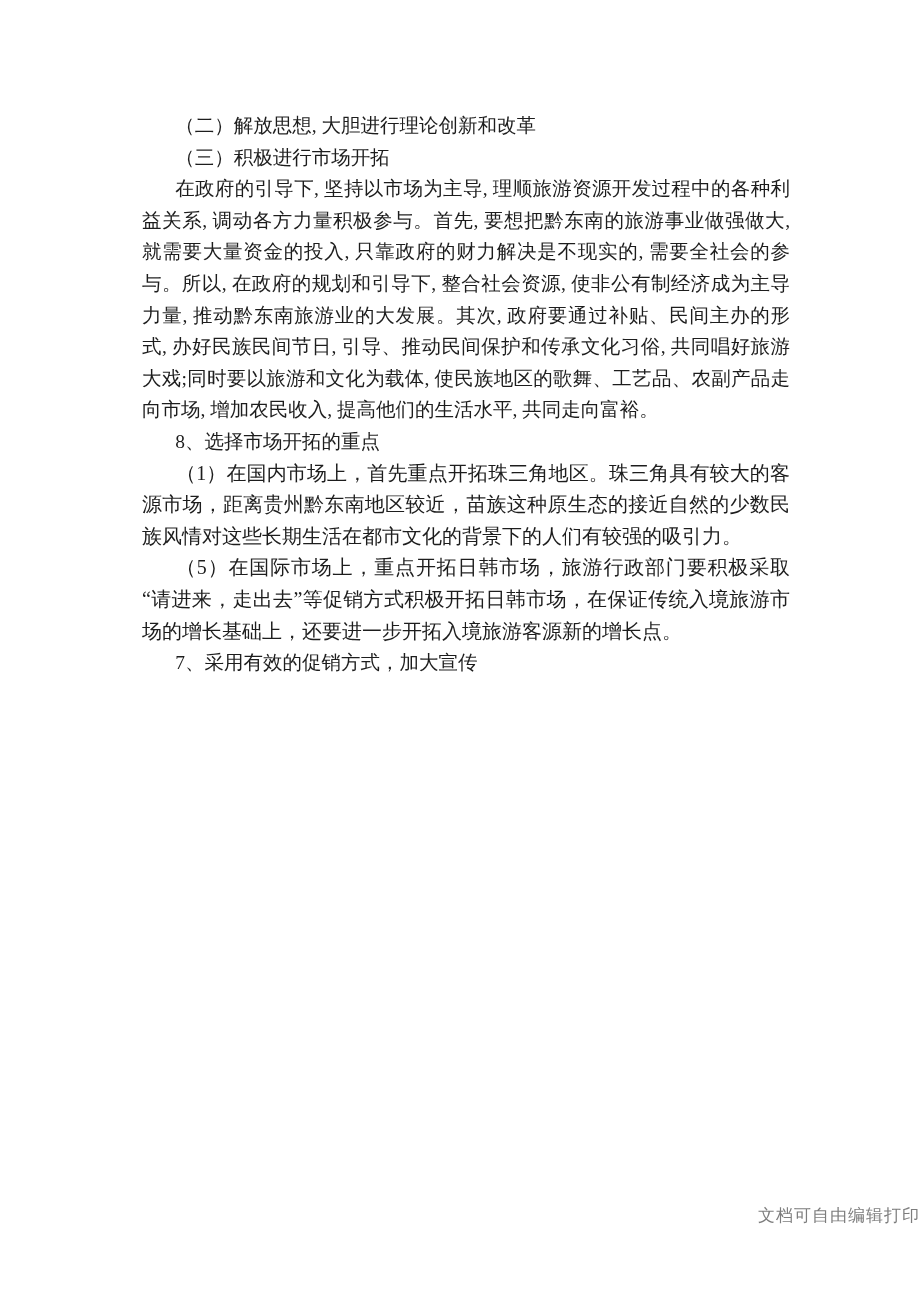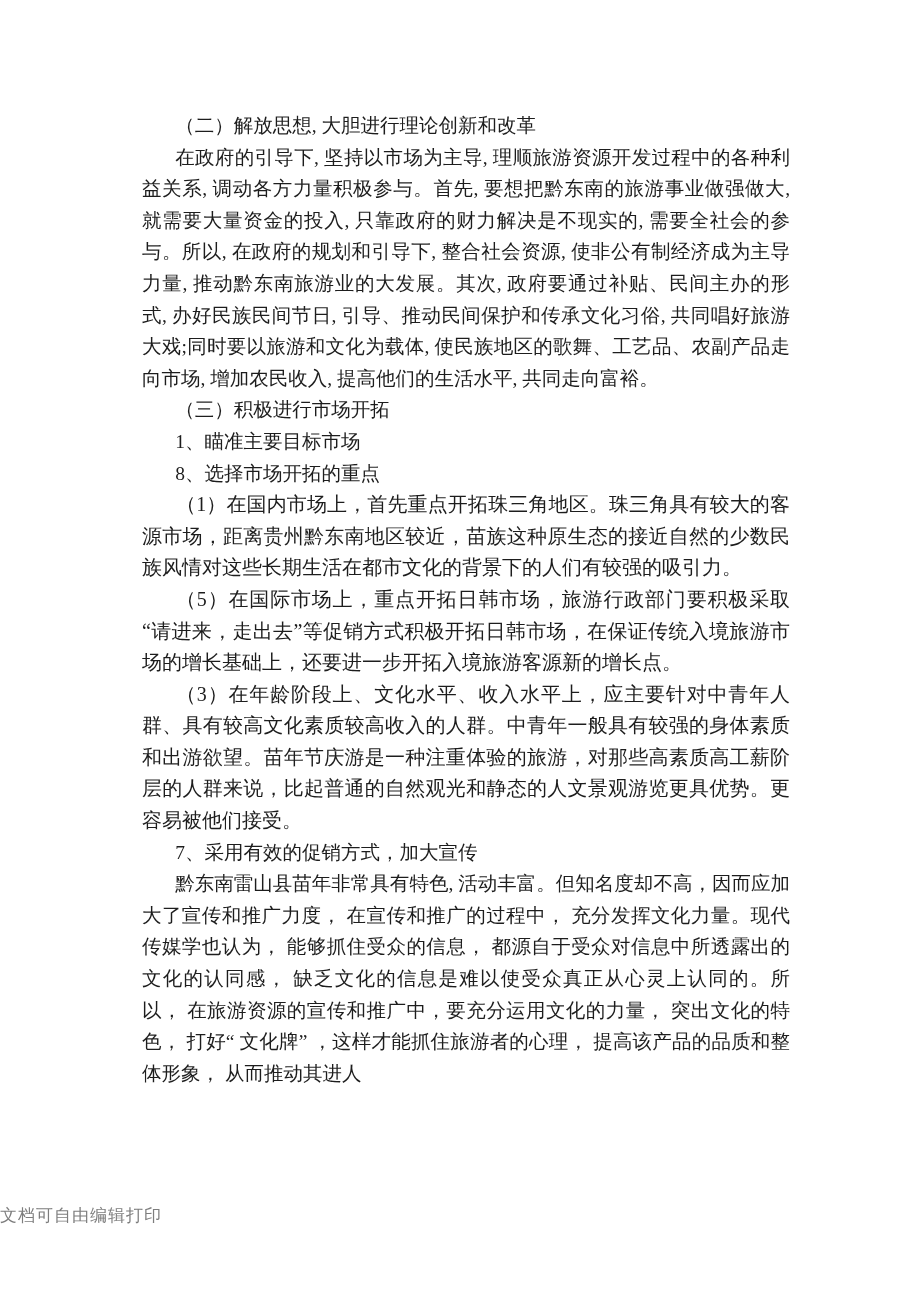--- a/index.html
+++ b/index.html
@@ -31,37 +31,34 @@
     word-break: break-all;
   }
   .para.small {
     font-size: 20px;
   }
   .footer {
     position: absolute;
     left: 0;
     right: 0;
     top: 1204px;
-    text-align: left;
+    text-align: right;
     font-size: 17px;
     color: #7d7d7d;
     font-family: "Liberation Sans", "DejaVu Sans", sans-serif;
     letter-spacing: 1px;
   }
 </style>
 </head>
 <body>
 
 <div class="page">
   <div class="content">
       <p class="para normal">（二）解放思想, 大胆进行理论创新和改革</p>
+      <p class="para normal">（三）积极进行市场开拓</p>
       <p class="para normal">在政府的引导下, 坚持以市场为主导, 理顺旅游资源开发过程中的各种利益关系, 调动各方力量积极参与。首先, 要想把黔东南的旅游事业做强做大, 就需要大量资金的投入, 只靠政府的财力解决是不现实的, 需要全社会的参与。所以, 在政府的规划和引导下, 整合社会资源, 使非公有制经济成为主导力量, 推动黔东南旅游业的大发展。其次, 政府要通过补贴、民间主办的形式, 办好民族民间节日, 引导、推动民间保护和传承文化习俗, 共同唱好旅游大戏;同时要以旅游和文化为载体, 使民族地区的歌舞、工艺品、农副产品走向市场, 增加农民收入, 提高他们的生活水平, 共同走向富裕。</p>
-      <p class="para normal">（三）积极进行市场开拓</p>
-      <p class="para normal">1、瞄准主要目标市场</p>
       <p class="para normal">8、选择市场开拓的重点</p>
       <p class="para small">（1）在国内市场上，首先重点开拓珠三角地区。珠三角具有较大的客源市场，距离贵州黔东南地区较近，苗族这种原生态的接近自然的少数民族风情对这些长期生活在都市文化的背景下的人们有较强的吸引力。</p>
       <p class="para small">（5）在国际市场上，重点开拓日韩市场，旅游行政部门要积极采取“请进来，走出去”等促销方式积极开拓日韩市场，在保证传统入境旅游市场的增长基础上，还要进一步开拓入境旅游客源新的增长点。</p>
-      <p class="para small">（3）在年龄阶段上、文化水平、收入水平上，应主要针对中青年人群、具有较高文化素质较高收入的人群。中青年一般具有较强的身体素质和出游欲望。苗年节庆游是一种注重体验的旅游，对那些高素质高工薪阶层的人群来说，比起普通的自然观光和静态的人文景观游览更具优势。更容易被他们接受。</p>
       <p class="para normal">7、采用有效的促销方式，加大宣传</p>
-      <p class="para normal">黔东南雷山县苗年非常具有特色, 活动丰富。但知名度却不高，因而应加大了宣传和推广力度， 在宣传和推广的过程中， 充分发挥文化力量。现代传媒学也认为， 能够抓住受众的信息， 都源自于受众对信息中所透露出的文化的认同感， 缺乏文化的信息是难以使受众真正从心灵上认同的。所以， 在旅游资源的宣传和推广中，要充分运用文化的力量， 突出文化的特色， 打好“ 文化牌” ，这样才能抓住旅游者的心理， 提高该产品的品质和整体形象， 从而推动其进人</p>
     </div>
   <div class="footer">文档可自由编辑打印</div>
 </div>
 
 </body></html>

